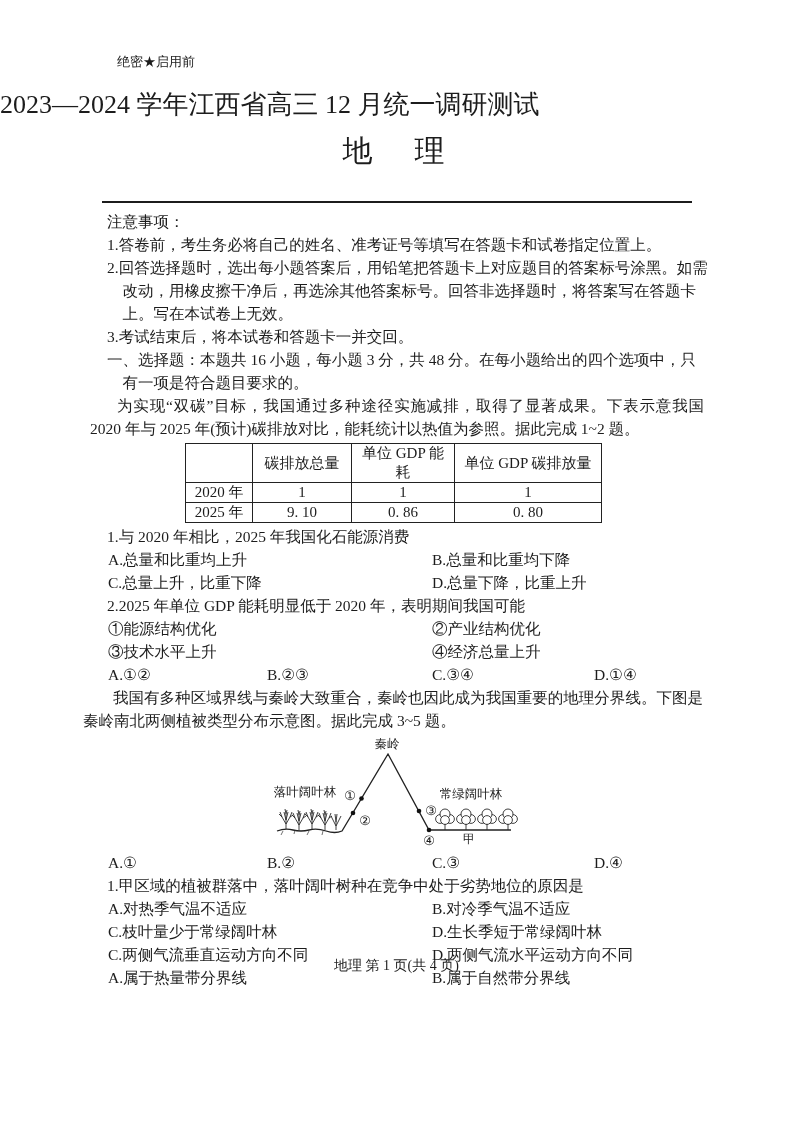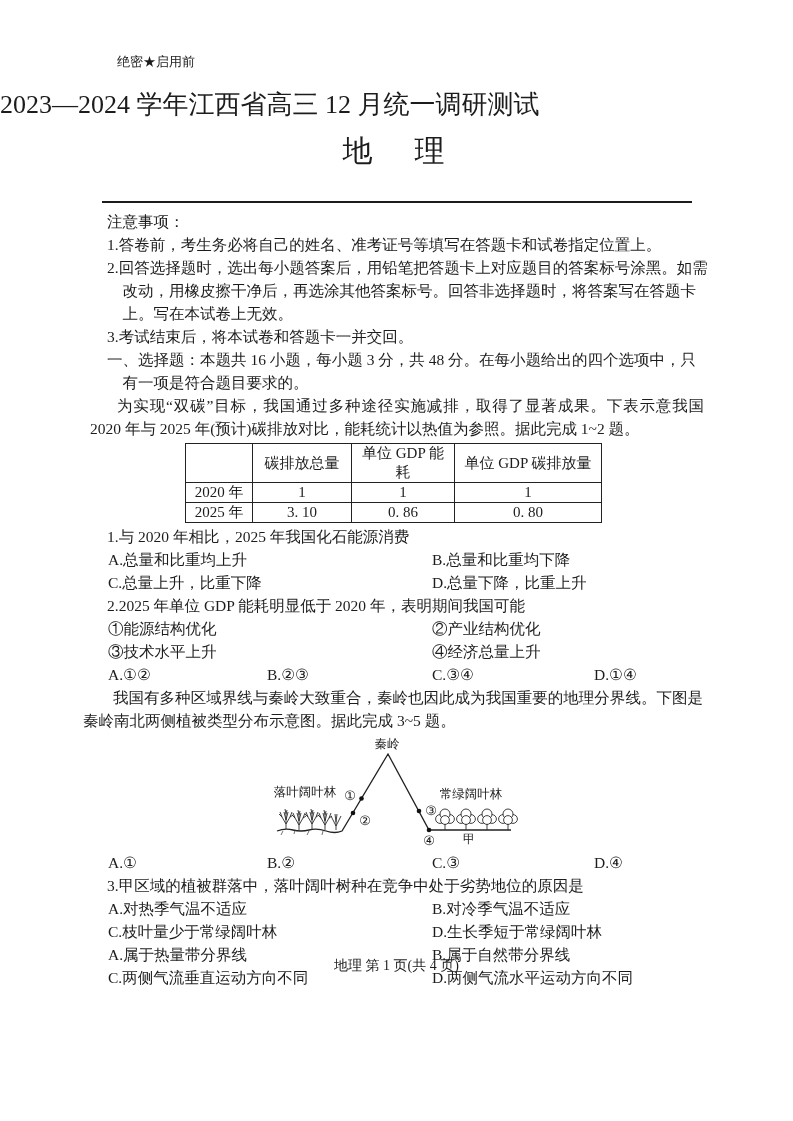--- a/index.html
+++ b/index.html
@@ -60,21 +60,21 @@
       <td class="c3">单位 GDP 碳排放量</td>
     </tr>
     <tr>
       <td>2020 年</td>
       <td>1</td>
       <td>1</td>
       <td>1</td>
     </tr>
     <tr>
       <td>2025 年</td>
-      <td>3. 10</td>
+      <td>9. 10</td>
       <td>0. 86</td>
       <td>0. 80</td>
     </tr>
   </tbody>
     </table>
 
   <div class="stem">1.与 2020 年相比，2025 年我国化石能源消费</div>
   <div class="optrow">
     <span class="p0">A.总量和比重均上升</span>
     <span class="p2">B.总量和比重均下降</span>
@@ -181,34 +181,34 @@
     </svg>
   </div>
 
   <div class="optrow">
     <span class="p0">A.①</span>
     <span class="p1">B.②</span>
     <span class="p2">C.③</span>
     <span class="p3">D.④</span>
   </div>
 
-  <div class="stem">3.甲区域的植被群落中，落叶阔叶树种在竞争中处于劣势地位的原因是</div>
+  <div class="stem">1.甲区域的植被群落中，落叶阔叶树种在竞争中处于劣势地位的原因是</div>
   <div class="optrow">
     <span class="p0">A.对热季气温不适应</span>
     <span class="p2">B.对冷季气温不适应</span>
   </div>
   <div class="optrow">
     <span class="p0">C.枝叶量少于常绿阔叶林</span>
     <span class="p2">D.生长季短于常绿阔叶林</span>
   </div>
 
   <div class="optrow">
+    <span class="p0">C.两侧气流垂直运动方向不同</span>
+    <span class="p2">D.两侧气流水平运动方向不同</span>
+  </div>
+  <div class="optrow">
     <span class="p0">A.属于热量带分界线</span>
     <span class="p2">B.属于自然带分界线</span>
   </div>
-  <div class="optrow">
-    <span class="p0">C.两侧气流垂直运动方向不同</span>
-    <span class="p2">D.两侧气流水平运动方向不同</span>
-  </div>
 
 </div>
 
 <div class="abs footer">地理 第 1 页(共 4 页)</div>
 
 </body></html>

